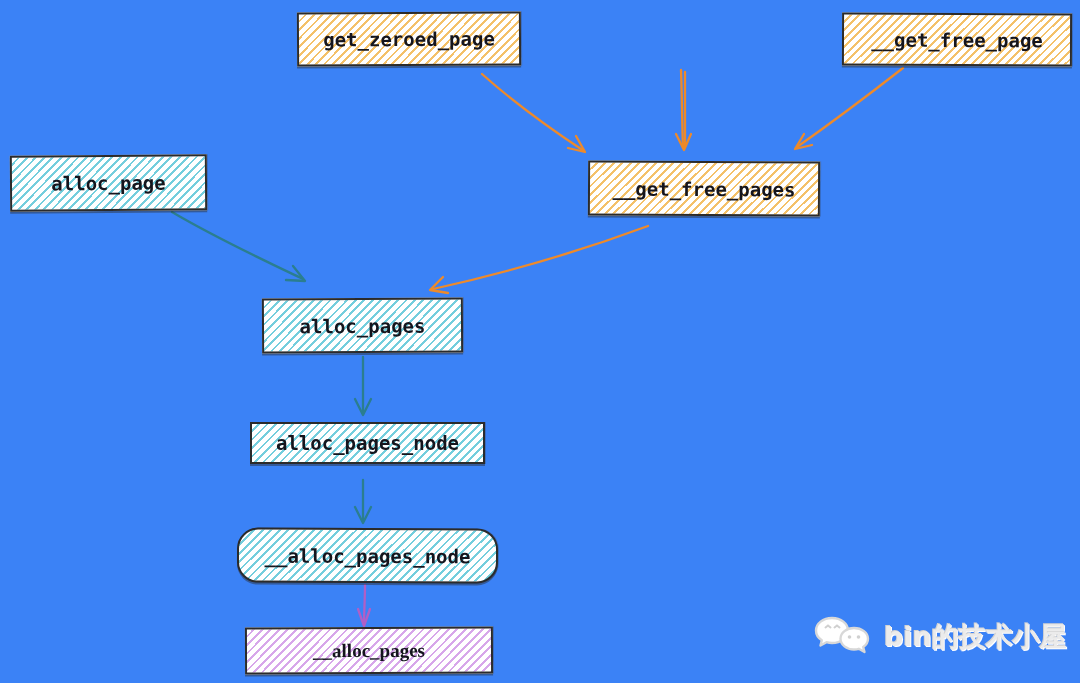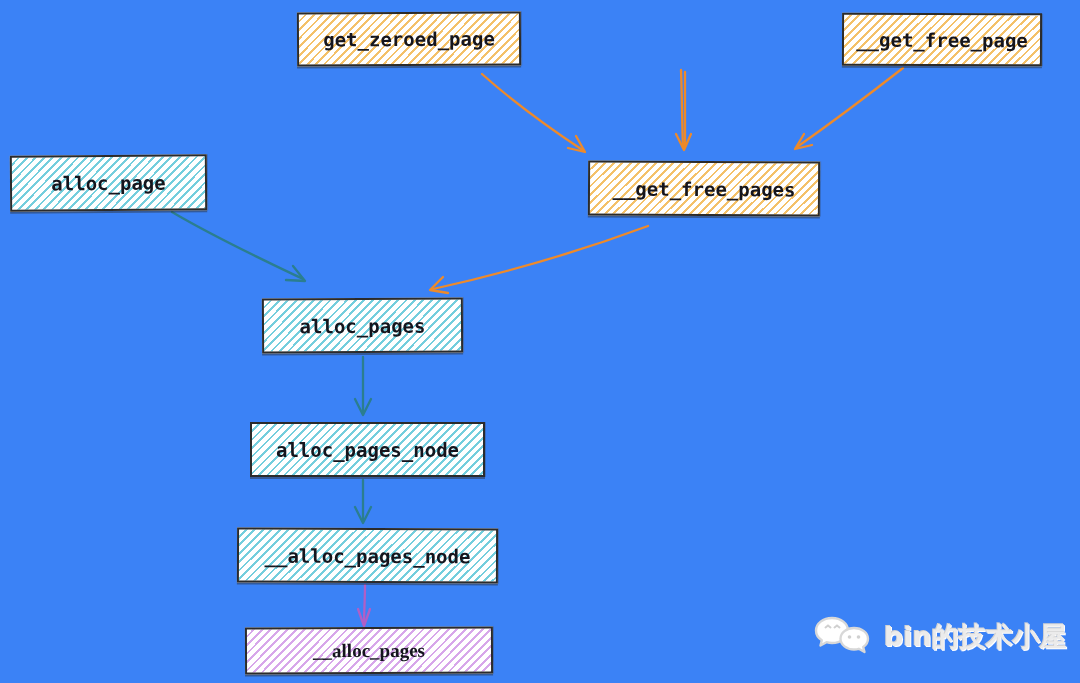--- a/index.html
+++ b/index.html
@@ -120,41 +120,41 @@
       <path d="M365,585 C365,600 364,612 364,624"></path>
       <path d="M358,609 L364,626 L370,609"></path>
     </g>
   </svg>
 
   <div class="node orange" style="left:297px; top:12px;  width:224px; height:54px; transform:rotate(-0.3deg);">
     <span class="lbl">get_zeroed_page</span>
   </div>
 
 
-  <div class="node orange" style="left:842px; top:13px;  width:200px; height:53px; transform:rotate(0.2deg);">
+  <div class="node orange" style="left:842px; top:13px;  width:230px; height:53px; transform:rotate(0.2deg);">
     <span class="lbl">__get_free_page</span>
   </div>
 
   <div class="node blue" style="left:10px;  top:155px; width:197px; height:56px; transform:rotate(-0.4deg);">
     <span class="lbl">alloc_page</span>
   </div>
 
   <div class="node orange" style="left:588px; top:161px; width:232px; height:55px; transform:rotate(0.3deg);">
     <span class="lbl">__get_free_pages</span>
   </div>
 
   <div class="node blue" style="left:262px; top:298px; width:201px; height:55px; transform:rotate(-0.3deg);">
     <span class="lbl">alloc_pages</span>
   </div>
 
-  <div class="node blue" style="left:250px; top:422px; width:235px; height:55px;">
+  <div class="node blue" style="left:250px; top:422px; width:235px; height:42px;">
     <span class="lbl">alloc_pages_node</span>
   </div>
 
-  <div class="node blue" style="left:237px; top:528px; width:261px; height:55px; transform:rotate(0.2deg);">
+  <div class="node blue" style="left:237px; top:528px; width:261px; height:55px; transform:rotate(0.2deg);border-radius:21px;">
     <span class="lbl">__alloc_pages_node</span>
   </div>
 
   <div class="node purple" style="left:245px; top:627px; width:248px; height:47px; transform:rotate(-0.2deg);">
     <span class="lbl">__alloc_pages</span>
   </div>
 
   <div class="watermark">
     <svg class="wm-icon" width="62" height="46" viewBox="0 0 62 46" xmlns="http://www.w3.org/2000/svg">
       <g fill="#ffffff" stroke="#d8d8d8" stroke-width="2.4" stroke-linecap="round" stroke-linejoin="round">

